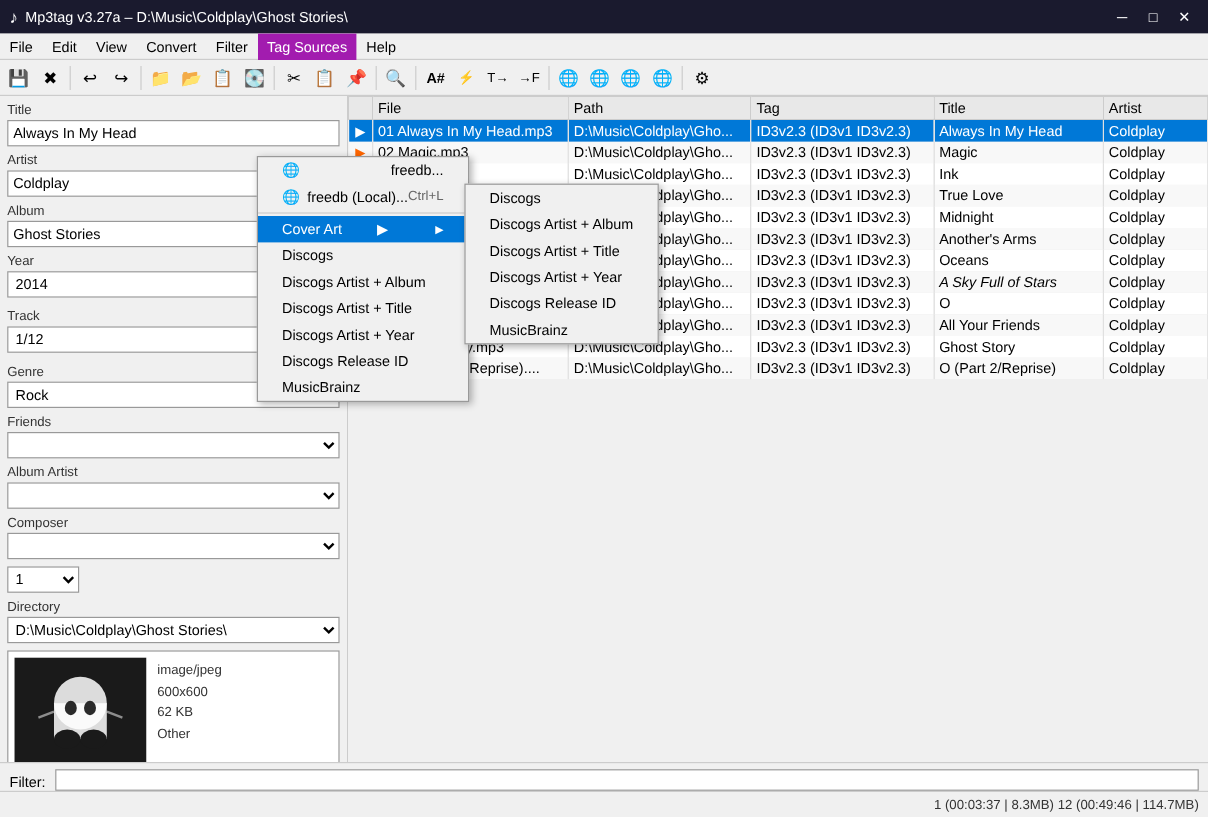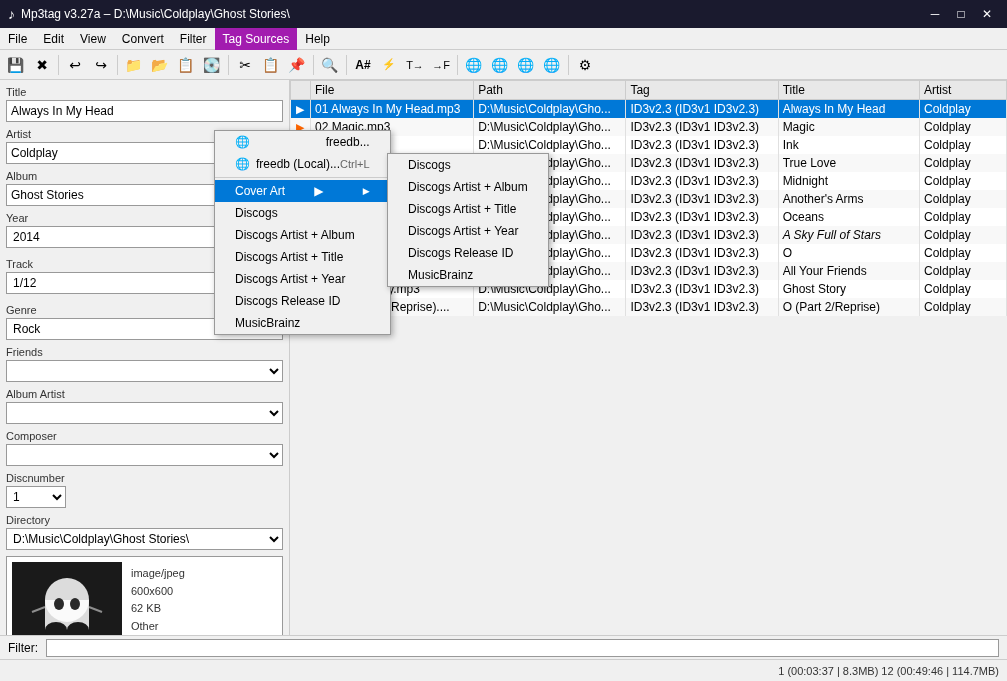--- a/index.html
+++ b/index.html
@@ -46,21 +46,21 @@
     tbody tr { cursor: default; }
     tbody tr:nth-child(even) { background: #f8f8f8; }
     tbody tr:nth-child(odd) { background: #fff; }
     tbody td { border-right: 1px solid #e0e0e0; padding: 1px 4px; white-space: nowrap; overflow: hidden; max-width: 200px; text-overflow: ellipsis; height: 18px; }
     .col-icon { width: 20px; text-align: center; }
 
     
     #status-bar { height: 22px; background: #f0f0f0; border-top: 1px solid #ccc; display: flex; align-items: center; justify-content: space-between; padding: 0 8px; font-size: 11px; color: #333; }
     
     
-    #filter-bar { height: 24px; background: #f0f0f0; border-top: 1px solid #ccc; display: flex; align-items: center; padding: 0 8px; font-size: 12px; gap: 8px; }
+    #filter-bar { height: 24px; background: #f0f0f0; border-top: 1px solid #ccc; display: flex; align-items: flex-end; padding: 0 8px; font-size: 12px; gap: 8px; }
     #filter-bar input { height: 18px; border: 1px solid #999; padding: 0 4px; flex: 1; font-size: 12px; }
 
     
     .dropdown { position: absolute; background: #f0f0f0; border: 1px solid #999; box-shadow: 2px 2px 6px rgba(0,0,0,0.3); z-index: 1000; min-width: 160px; }
     .dropdown-item { padding: 4px 20px; cursor: pointer; font-size: 12px; display: flex; align-items: center; justify-content: space-between; white-space: nowrap; }
     .dropdown-item.has-sub::after { content: '▶'; font-size: 9px; margin-left: 10px; }
     .dropdown-sep { height: 1px; background: #ccc; margin: 2px 0; }
     .dropdown-item .kbd { color: #666; font-size: 11px; }
 
     
@@ -176,21 +176,20 @@
       <div class="field-label">Album Artist</div>
       <select class="field-input" style="height:22px;"></select>
     </div>
 
     <div class="field-group">
       <div class="field-label">Composer</div>
       <select class="field-input" style="height:22px;"></select>
     </div>
 
     <div class="field-group">
-      <div class="field-label">Discnumber</div>
       <select class="field-input" style="width:60px;">
         <option>1</option>
       </select>
     </div>
 
     <div class="field-group">
       <div class="field-label">Directory</div>
       <select class="field-input">
         <option>D:\Music\Coldplay\Ghost Stories\</option>
       </select>

